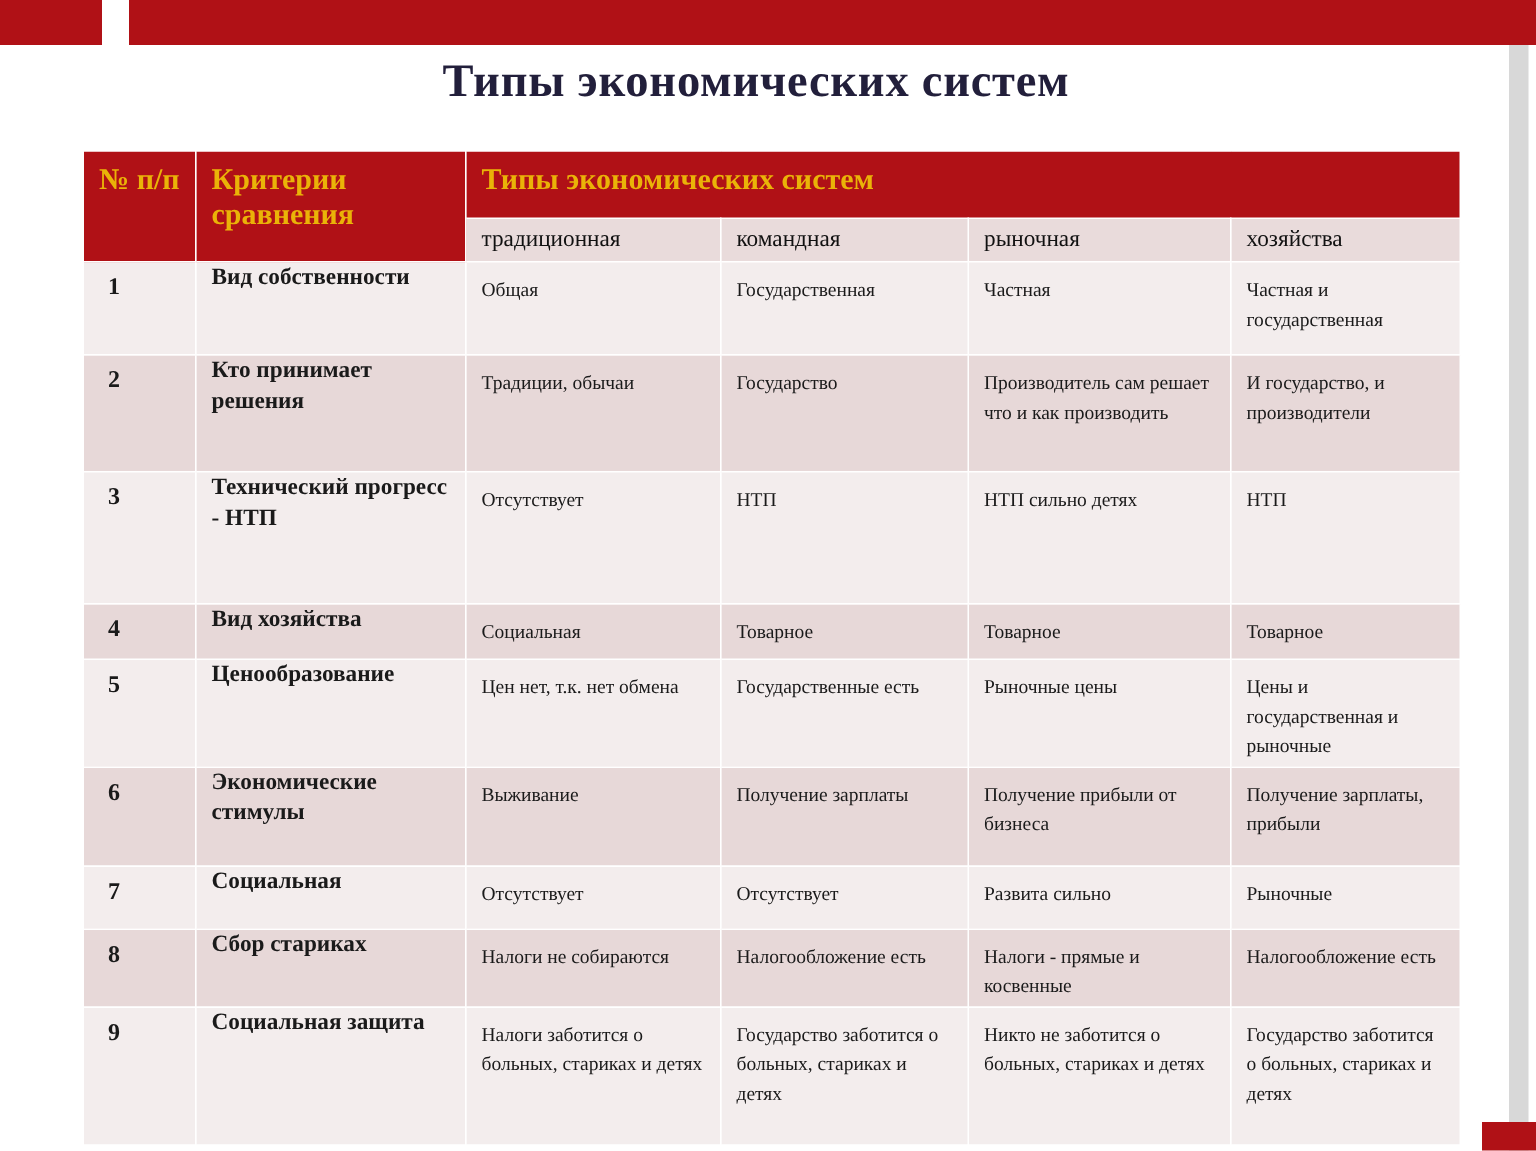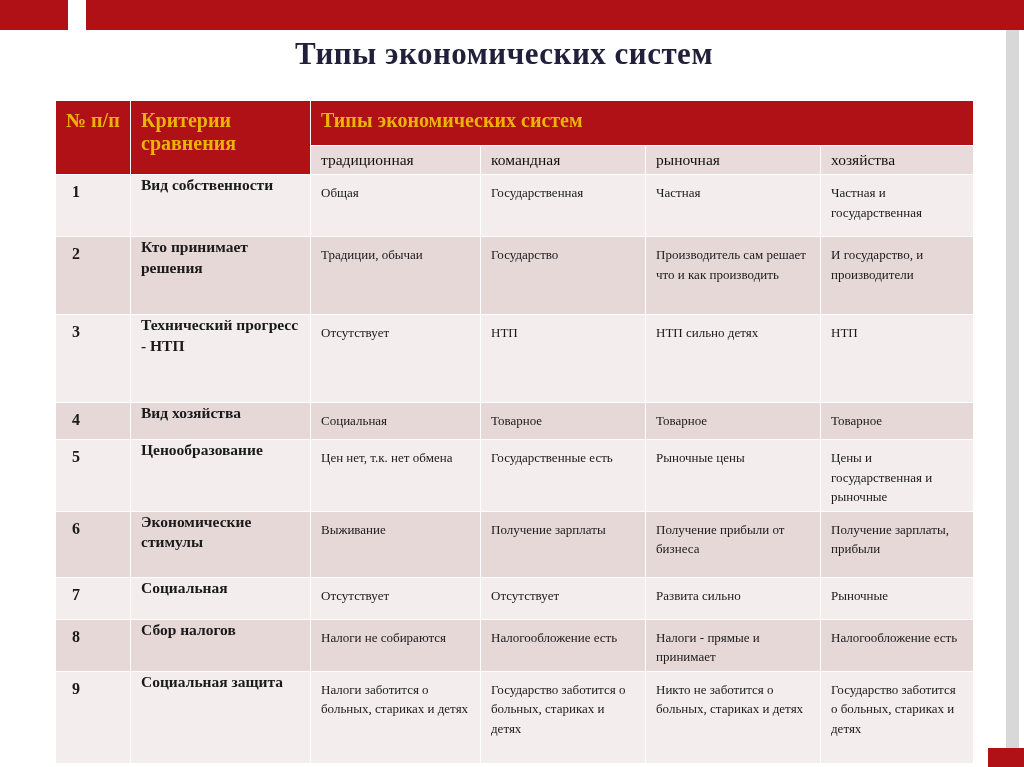--- a/index.html
+++ b/index.html
@@ -156,24 +156,24 @@
   <tr class="row-odd" style="height:42px">
     <td class="num">7</td>
     <td class="crit">Социальная</td>
     <td class="cell">Отсутствует</td>
     <td class="cell">Отсутствует</td>
     <td class="cell">Развита сильно</td>
     <td class="cell">Рыночные</td>
   </tr>
   <tr class="row-even" style="height:51px">
     <td class="num">8</td>
-    <td class="crit">Сбор налогов</td>
+    <td class="crit">Сбор стариках</td>
     <td class="cell">Налоги не собираются</td>
     <td class="cell">Налогообложение есть</td>
-    <td class="cell">Налоги  - прямые и принимает</td>
+    <td class="cell">Налоги  - прямые и косвенные</td>
     <td class="cell">Налогообложение есть</td>
   </tr>
   <tr class="row-odd" style="height:92px">
     <td class="num">9</td>
     <td class="crit">Социальная защита</td>
     <td class="cell">Налоги заботится о больных, стариках и детях</td>
     <td class="cell">Государство заботится о больных, стариках и детях</td>
     <td class="cell">Никто не заботится о больных, стариках и детях</td>
     <td class="cell">Государство заботится о больных, стариках и детях</td>
   </tr>

